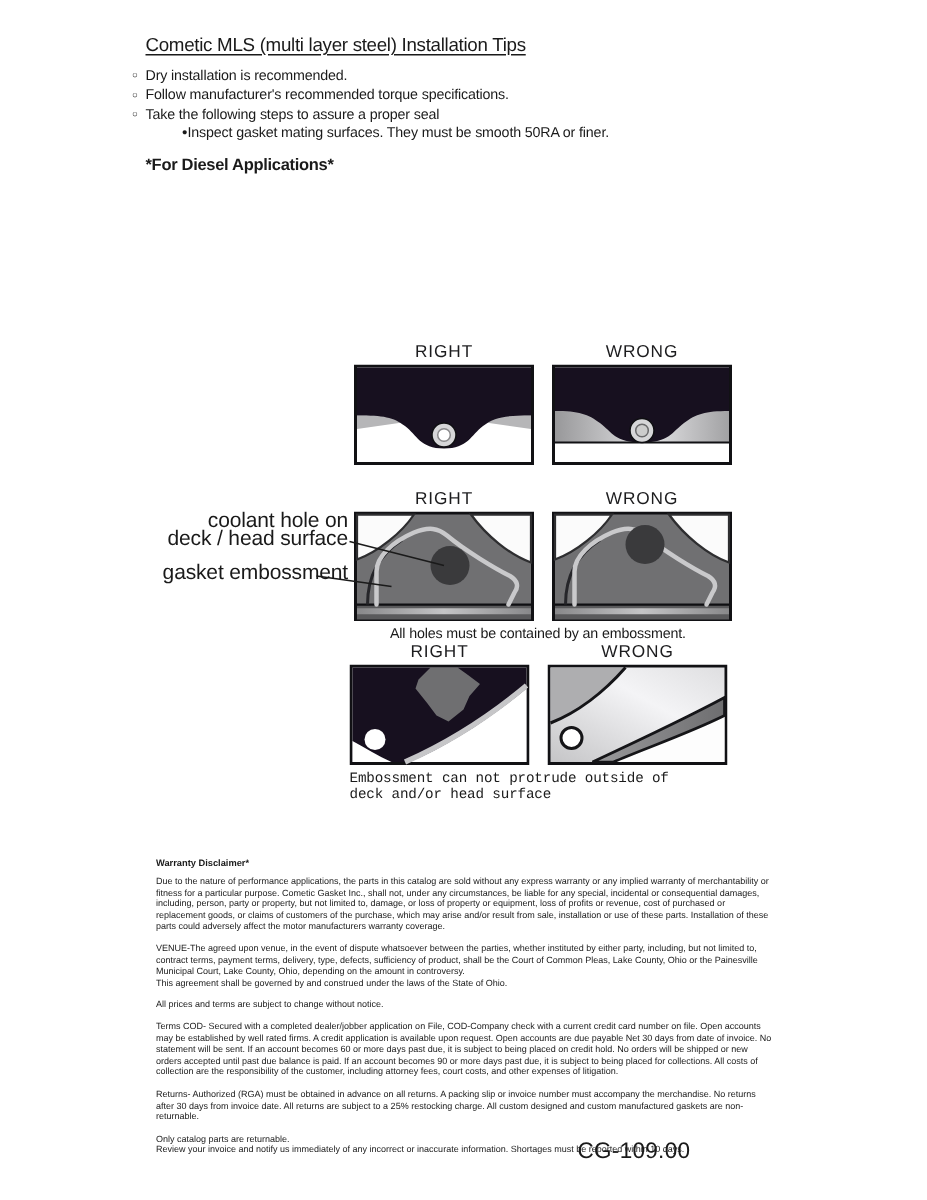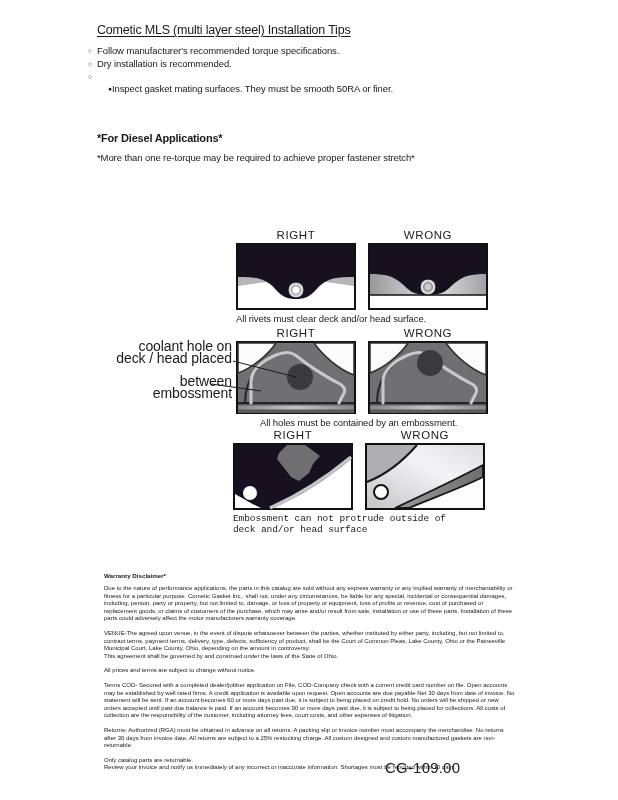--- a/index.html
+++ b/index.html
@@ -11,24 +11,24 @@
   .abs{position:absolute;}
   
   .doc-title{
     left:97px;top:23px;font-size:12.5px;font-weight:normal;letter-spacing:-0.2px;
     text-decoration:underline;text-underline-offset:2px;white-space:nowrap;
   }
   
   .tips{left:88px;top:44px;width:470px;font-size:9.5px;letter-spacing:-0.1px;}
   .tip-line{display:flex;align-items:flex-start;line-height:13px;}
   .tip-line .marker{width:9px;flex:0 0 9px;font-size:6.5px;line-height:13px;}
-  .tip-sub{margin-left:16px;line-height:11.5px;text-align:right;}
+  .tip-sub{margin-left:29px;line-height:11.5px;text-align:right;}
   .tip-sub .marker{width:8px;flex:0 0 8px;font-size:6.5px;line-height:11.5px;}
   
-  .diesel{left:97px;top:132px;width:406px;}
+  .diesel{left:97px;top:104px;width:406px;}
   .diesel-heading{font-size:11px;font-weight:bold;letter-spacing:-0.2px;margin:0 0 7px 0;}
   .diesel p{font-size:9.5px;line-height:13px;letter-spacing:-0.1px;margin:0 0 9px 0;}
   
   .dg-row{width:252px;}
   .row1{left:236px;top:229px;}
   .row2{left:236px;top:327px;}
   .row3{left:233px;top:429px;}
   .dg-labels{display:flex;height:13px;}
   .dg-label{width:120px;text-align:center;font-size:11.5px;letter-spacing:0.6px;color:#1c1c1e;}
   .dg-label.second{margin-left:12px;}
@@ -55,38 +55,38 @@
   .doc-code{left:385px;top:759px;font-size:15px;letter-spacing:0.2px;}
 </style>
 </head>
 <body>
 
 <div class="abs doc-title">Cometic MLS (multi layer steel) Installation Tips</div>
 
 <div class="abs tips">
   <div class="tip-line">
     <span class="marker">○</span>
-    <span>Follow manufacturer's recommended torque specifications.</span>
+    <span>Dry installation is recommended.</span>
   </div>
   <div class="tip-line">
     <span class="marker">○</span>
-    <span>Dry installation is recommended.</span>
+    <span>Follow manufacturer's recommended torque specifications.</span>
   </div>
   <div class="tip-line">
     <span class="marker">○</span>
+    <span>Take the following steps to assure a proper seal</span>
   </div>
   <div class="tip-line tip-sub">
     <span class="marker">●</span>
     <span>Inspect gasket mating surfaces.  They must be smooth 50RA or finer.</span>
   </div>
 </div>
 
 <div class="abs diesel">
   <div class="diesel-heading">*For Diesel Applications*</div>
-  <p>*More than one re-torque may be required to achieve proper fastener stretch*</p>
 </div>
 
 <div class="abs dg-row row1">
   <div class="dg-labels">
     <span class="dg-label">RIGHT</span>
     <span class="dg-label second">WRONG</span>
   </div>
   <div class="dg-boxes">
     <div class="dg-box left">
       <svg width="120" height="67" viewBox="0 0 120 67">
@@ -109,21 +109,20 @@
         </defs>
         <rect x="1" y="1" width="118" height="65" fill="#ffffff" stroke="#111114" stroke-width="2"></rect>
         <rect x="2" y="31" width="116" height="21" fill="url(#deckGrad1)"></rect>
         <path d="M2,2 H118 V31 C102,31 96,33 88,39 C80,45 78,52 60,52 C42,52 40,45 32,39 C24,33 18,31 2,31 Z" fill="#17101f"></path>
         <line x1="2" y1="52" x2="118" y2="52" stroke="#111114" stroke-width="1.4"></line>
         <circle cx="60" cy="44" r="8" fill="#d6d6d8" stroke="#0f0f12" stroke-width="1"></circle>
         <circle cx="60" cy="44" r="4.2" fill="#cccccc" stroke="#6a6a6c" stroke-width="1"></circle>
       </svg>
     </div>
   </div>
-  <div class="dg-caption">All rivets must clear deck and/or head surface.</div>
 </div>
 
 <div class="abs dg-row row2">
   <div class="dg-labels">
     <span class="dg-label">RIGHT</span>
     <span class="dg-label second">WRONG</span>
   </div>
   <div class="dg-boxes">
     <div class="dg-box left">
       <svg width="120" height="73" viewBox="0 0 120 73">
@@ -157,23 +156,23 @@
         <path d="M15,62 L15,40 C15,30 26,20 40,14 C50,10 56,11 62,16 C74,26 94,38 104,43 C109,46 110,50 107,54 L103,62" fill="none" stroke="#c9c9cb" stroke-width="3" stroke-linejoin="round" stroke-linecap="round"></path>
         <circle cx="62" cy="22" r="13" fill="#3a3a3c"></circle>
       </svg>
     </div>
   </div>
   <div class="dg-caption">All holes must be contained by an embossment.</div>
 </div>
 
 <div class="abs annot">
   <div>coolant hole on</div>
-  <div>deck / head placed</div>
+  <div>deck / head surface</div>
   <div class="gap"></div>
-  <div>between embossment</div>
+  <div>gasket embossment</div>
 </div>
 
 <svg class="abs leader-overlay" width="618" height="800" viewBox="0 0 618 800">
   <line x1="233" y1="361" x2="296" y2="377" stroke="#1a1a1a" stroke-width="1"></line>
   <line x1="211" y1="384" x2="261" y2="391" stroke="#1a1a1a" stroke-width="1"></line>
 </svg>
 
 <div class="abs dg-row row3">
   <div class="dg-labels">
     <span class="dg-label">RIGHT</span>

